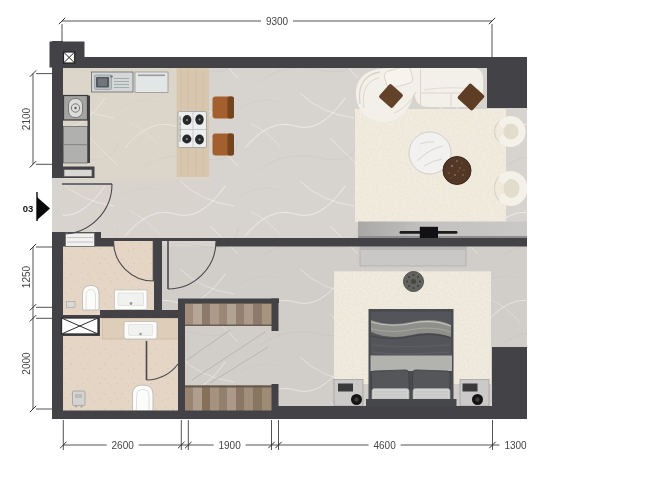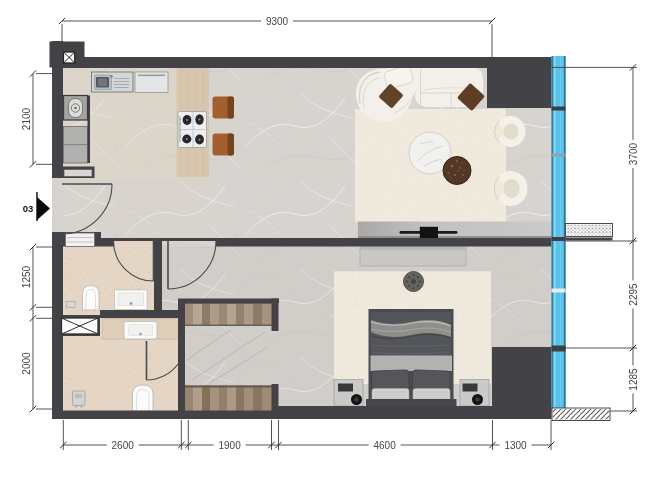--- a/index.html
+++ b/index.html
@@ -1,16 +1,16 @@
 <!DOCTYPE html>
 <html><head>
 <meta charset="utf-8">
 <style>
 html,body{margin:0;padding:0;background:#ffffff;}
-#stage{position:relative;width:660px;height:504px;background:#fdba74;overflow:hidden;text-decoration:underline;}
+#stage{position:relative;width:527px;height:504px;background:#fdba74;overflow:hidden;text-decoration:underline;}
 text{font-family:"Liberation Sans",sans-serif;}
 </style>
 </head>
 <body>
 <div id="stage">
 <svg width="660" height="504" viewBox="0 0 660 504">
 <defs>
 <pattern id="marble" width="120" height="88" patternUnits="userSpaceOnUse">
   <path d="M5,60 Q30,30 55,38 T105,10" stroke="#ffffff" stroke-width=".9" fill="none" opacity=".6"></path>
   <path d="M20,82 Q45,62 80,70 T118,52" stroke="#c2bfba" stroke-width=".7" fill="none" opacity=".55"></path>

